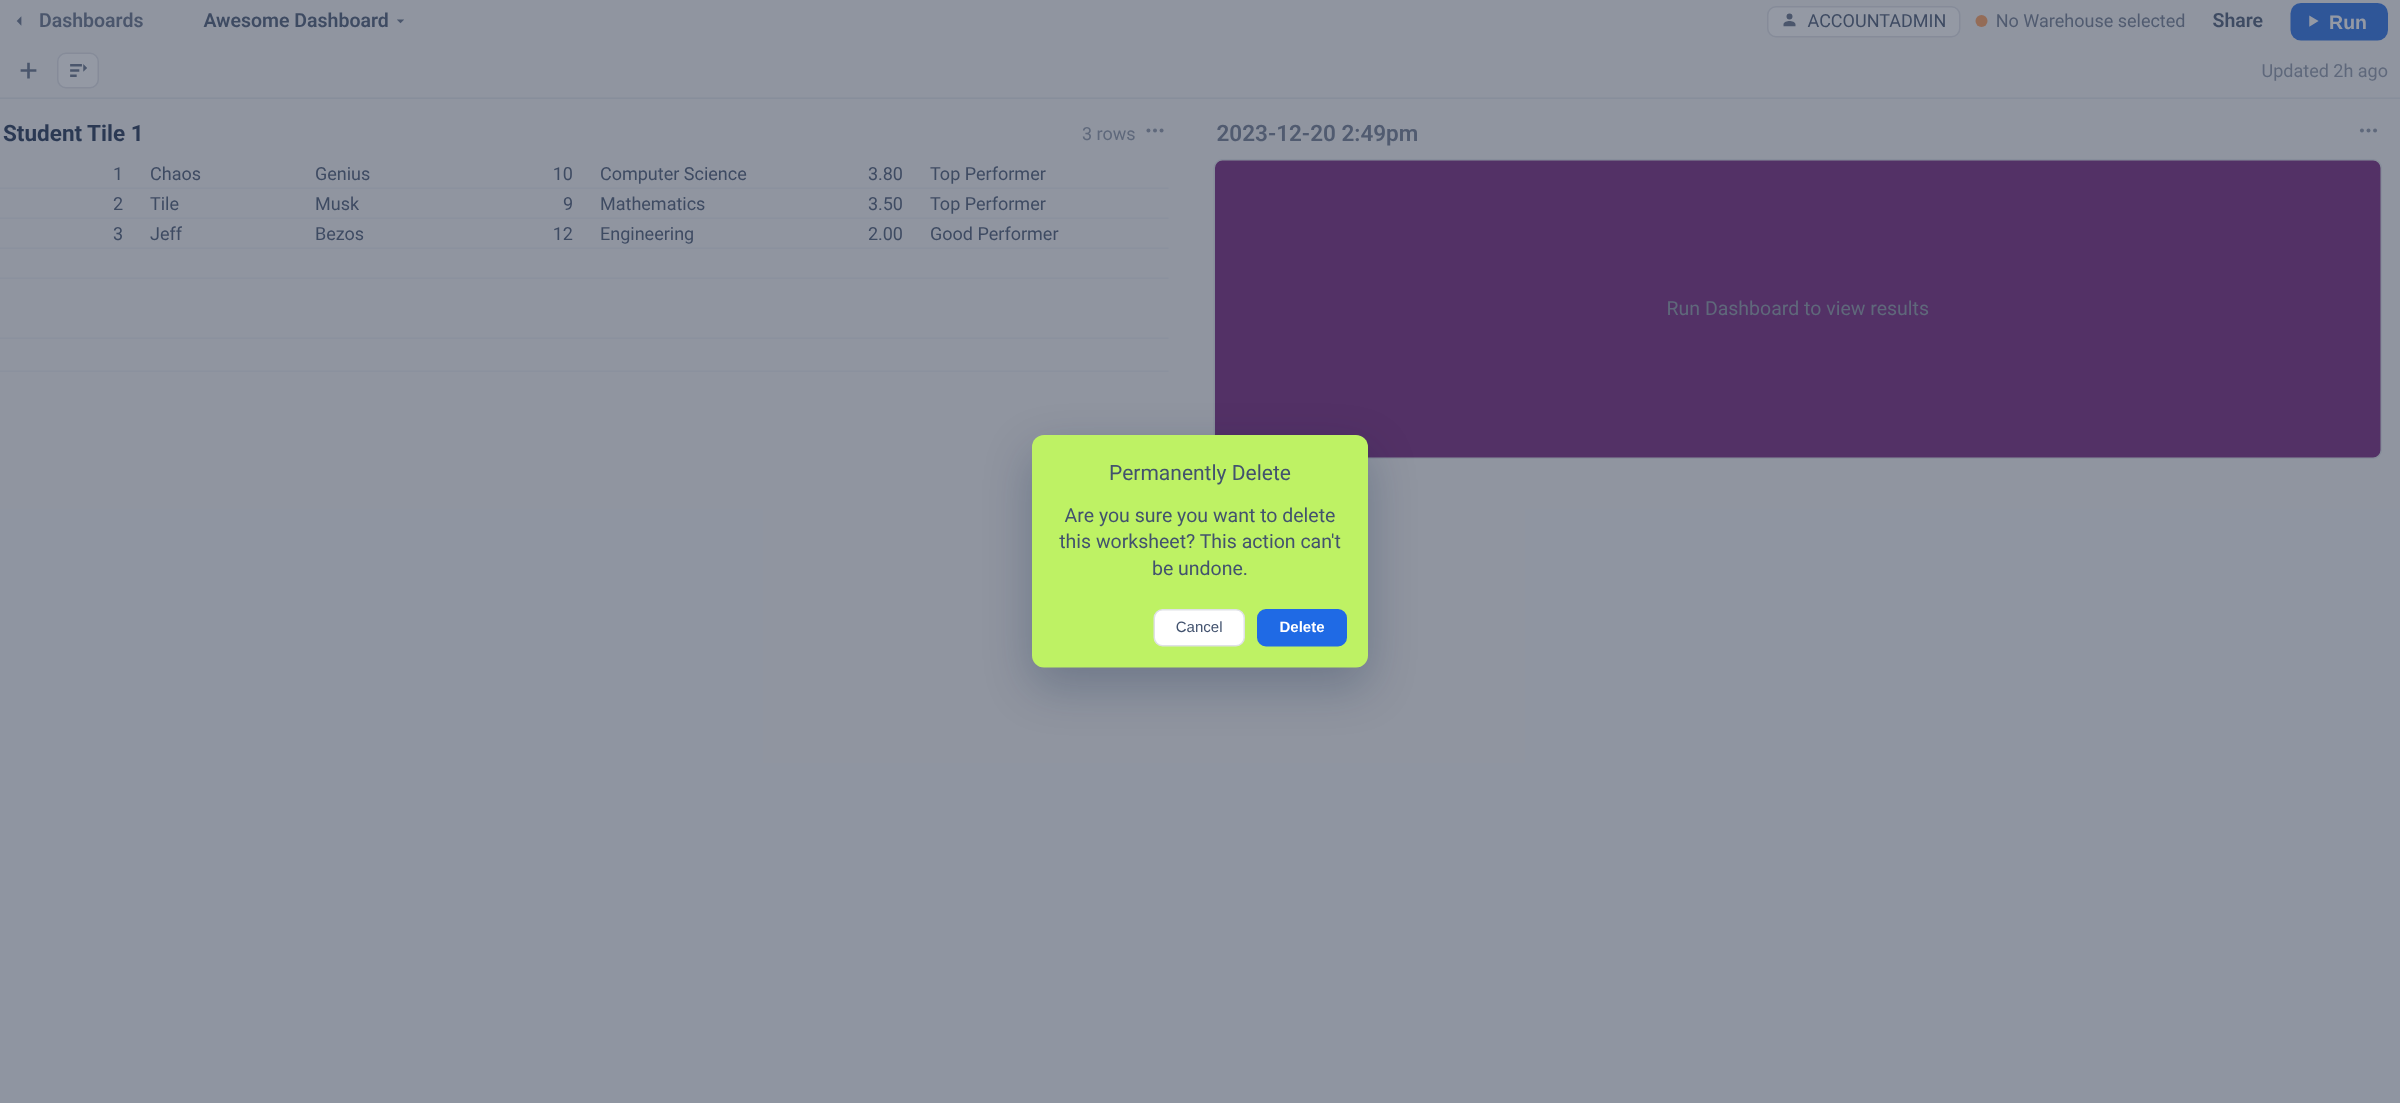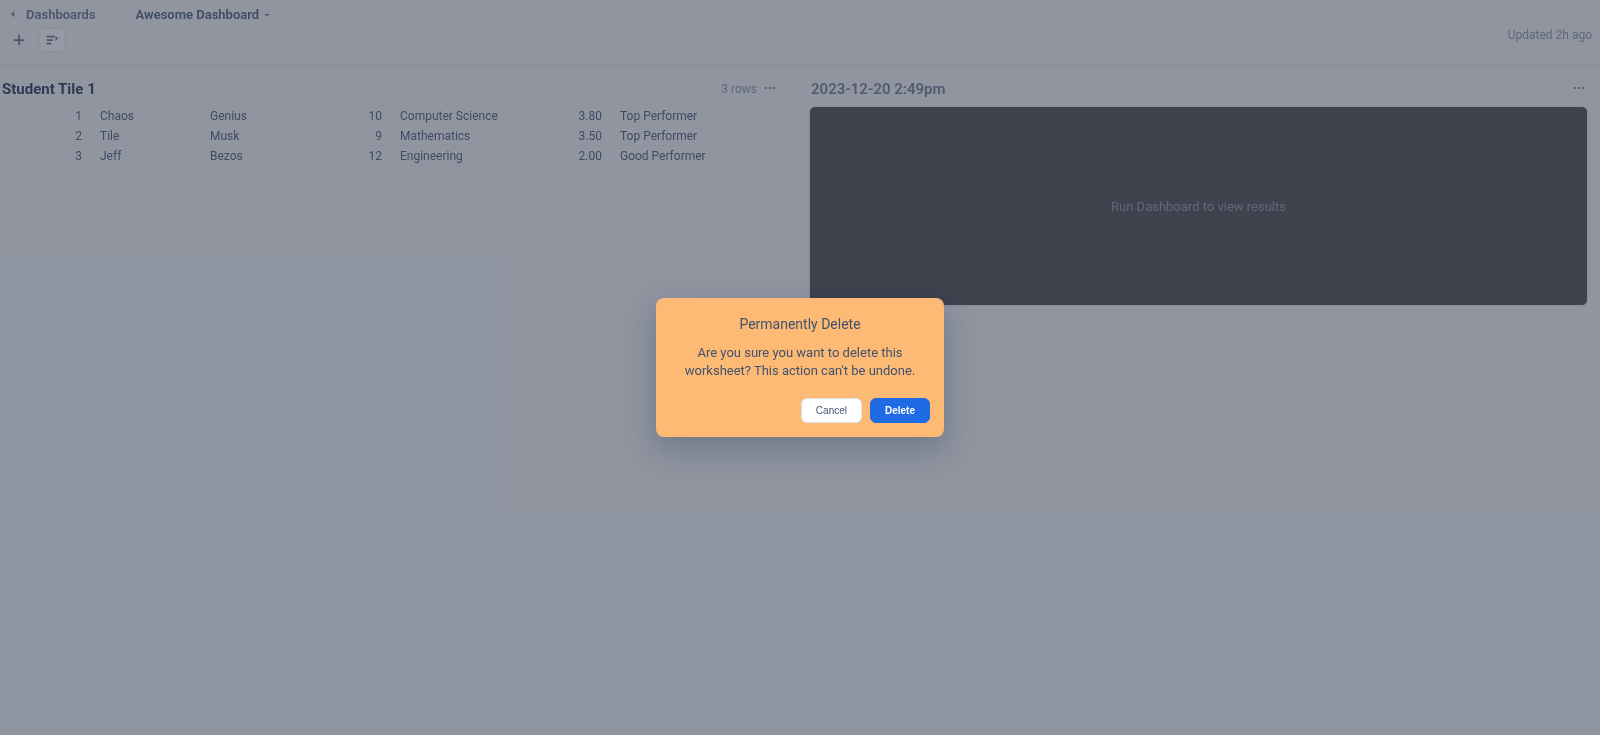--- a/index.html
+++ b/index.html
@@ -44,21 +44,21 @@
     .run-btn {
       background:#1f6ae5; color:#fff; border:none; border-radius:7px;
       padding:5px 14px 5px 10px; font-size:13px; font-weight:600;
       display:flex; align-items:center; gap:6px; cursor:pointer;
     }
     .run-btn .play-icon svg { width:10px; height:10px; fill:#fff; }
 
     
     .toolbar {
       height: 38px;
-      display:flex; align-items:flex-start; padding:0 8px; gap:8px;
+      display:flex; align-items:center; padding:0 8px; gap:8px;
       border-bottom:1px solid #e3e6ea;
     }
     .icon-btn {
       width:28px; height:24px; border:1px solid #dfe1e6; border-radius:6px;
       display:flex; align-items:center; justify-content:center; background:#fff; cursor:pointer;
     }
     .icon-btn.borderless { border:none; background:transparent; width:22px; }
     .icon-btn svg { width:14px; height:14px; fill:#5e6c84; }
     .toolbar .spacer { flex:1; }
     .updated { font-size:12px; color:#8993a4; }
@@ -100,32 +100,32 @@
     .num  { text-align:right; padding-right:18px !important; }
     .blankrow { height:20px; border-bottom:1px solid #eceef1; }
     .after-table-gap { height:40px; border-bottom:1px solid #eceef1; }
     .after-table-gap2 { height:22px; border-bottom:1px solid #eceef1; }
 
     
     .inner-box {
       border:1px solid #e3e6ea; border-radius:6px;
       height:200px;
       display:flex; align-items:center; justify-content:center;
-      background:#404040;
+      background:#701a75;
     }
     .inner-msg { color:#8993a4; font-size:13px; }
 
     
     .overlay {
       position:absolute; inset:0;
       background:rgba(60,70,90,.55);
       display:flex; align-items:center; justify-content:center;
     }
     .modal {
-      width:288px; background:#fdba74; border-radius:8px;
+      width:224px; background:#bef264; border-radius:8px;
       box-shadow:0 12px 32px rgba(9,30,66,.25);
       padding:18px 14px 14px 14px;
       text-align:center;
     }
     .modal-title { font-size:14px; color:#42526e; margin-bottom:12px; }
     .modal-body  { font-size:13px; color:#42526e; line-height:1.35; margin-bottom:18px; }
     .modal-actions { display:flex; justify-content:flex-end; gap:8px; }
     .btn {
       border-radius:6px; font-size:10px; padding:6px 14px; cursor:pointer;
     }
@@ -146,20 +146,43 @@
     <span class="crumb-current">
       <span>Awesome Dashboard</span>
       <span class="caret-down">
         <svg viewBox="0 0 16 16">
             <path d="M3 6l5 5 5-5H3z"></path>
           </svg>
       </span>
     </span>
   </div>
   <div class="spacer"></div>
+  <div class="right">
+    <span class="role-chip">
+      <span class="role-icon">
+        <svg viewBox="0 0 24 24">
+            <path d="M12 12a4 4 0 1 0-4-4 4 4 0 0 0 4 4zm0 2c-3 0-8 1.5-8 4.5V21h16v-2.5c0-3-5-4.5-8-4.5z"></path>
+          </svg>
+      </span>
+      <span>ACCOUNTADMIN</span>
+    </span>
+    <span class="warn">
+      <span class="warn-dot"></span>
+      <span>No Warehouse selected</span>
+    </span>
+    <span class="share-btn">Share</span>
+    <button class="run-btn">
+      <span class="play-icon">
+        <svg viewBox="0 0 16 16">
+            <path d="M4 2v12l10-6L4 2z"></path>
+          </svg>
+      </span>
+      <span>Run</span>
+    </button>
+  </div>
 </div>
 
 <div class="toolbar">
   <button class="icon-btn borderless">
     <svg viewBox="0 0 16 16">
         <path d="M7 2h2v5h5v2H9v5H7V9H2V7h5V2z"></path>
       </svg>
   </button>
   <button class="icon-btn">
     <svg viewBox="0 0 16 16">

